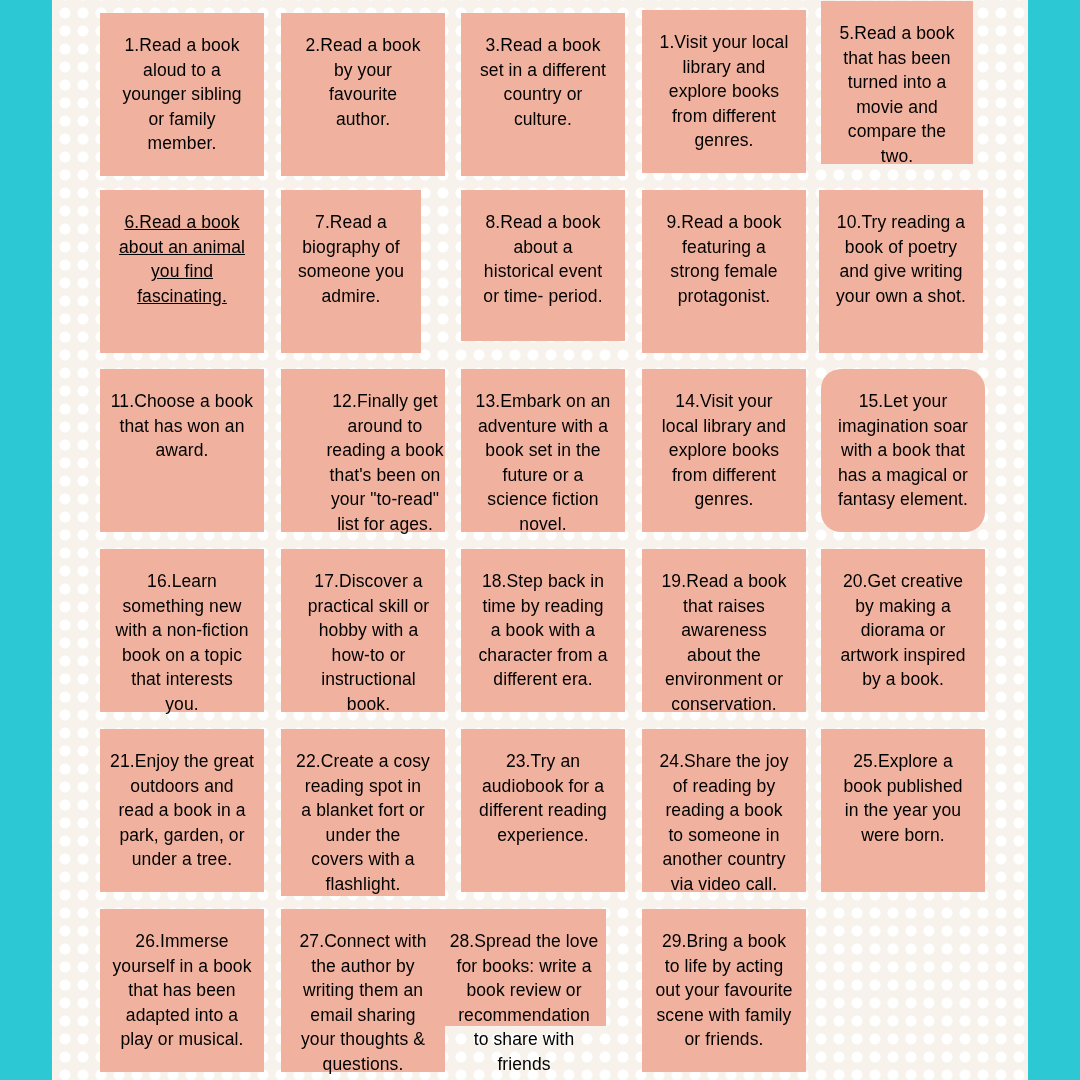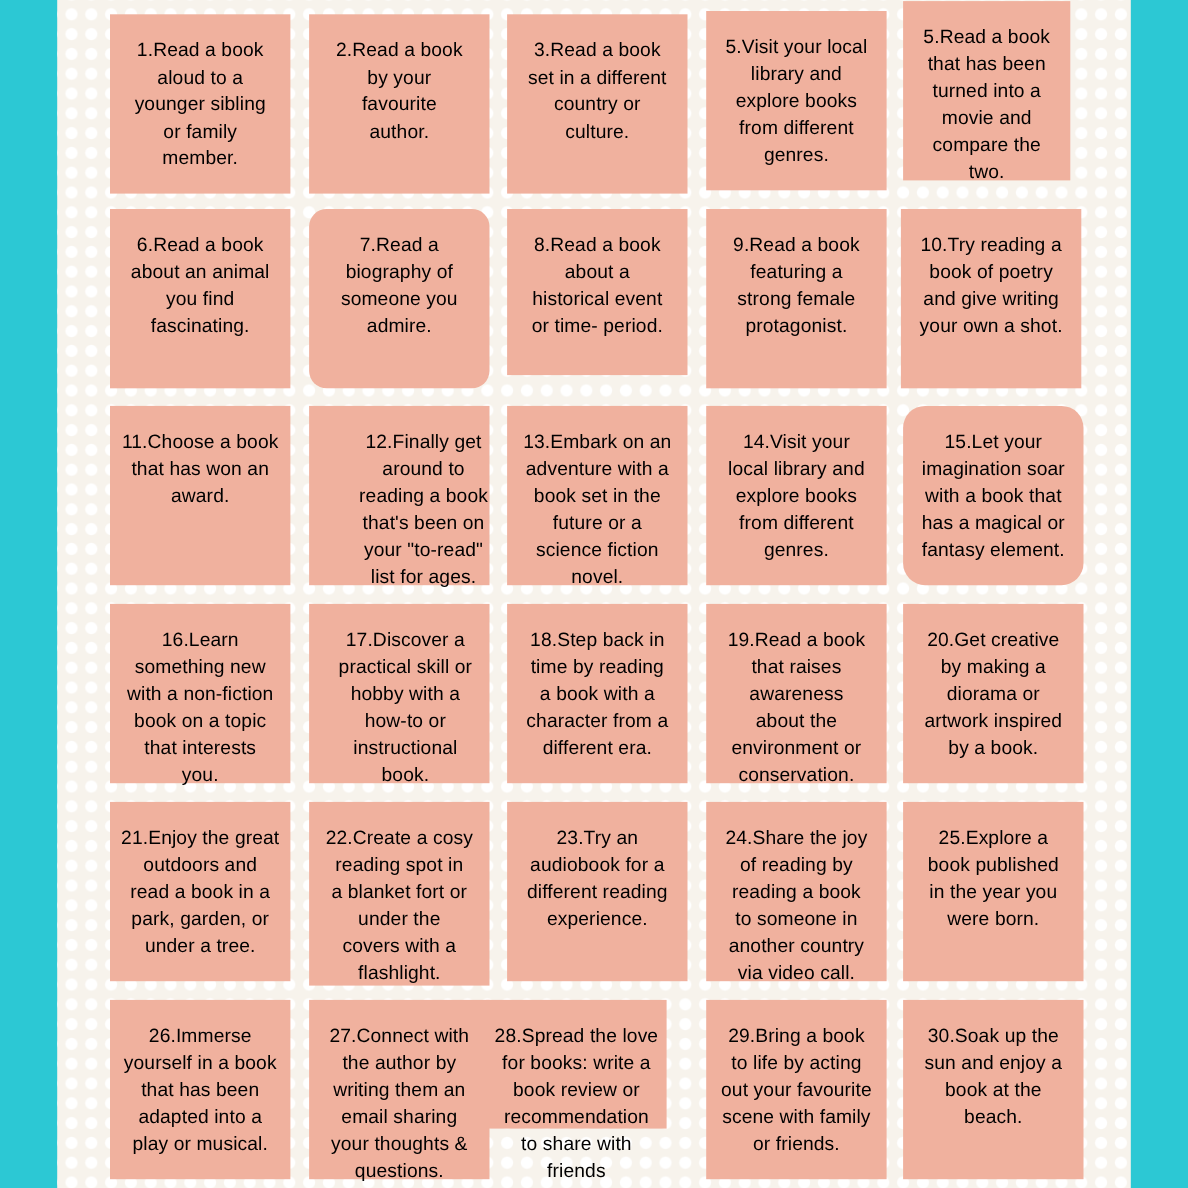--- a/index.html
+++ b/index.html
@@ -41,37 +41,37 @@
 or family
 member.</span></div>
   <div class="cell" style="left:229px;top:13px;width:164px;height:163px;"><span>2.Read a book
 by your
 favourite
 author.</span></div>
   <div class="cell" style="left:409px;top:13px;width:164px;height:163px;"><span>3.Read a book
 set in a different
 country or
 culture.</span></div>
-  <div class="cell" style="left:590px;top:10px;width:164px;height:163px;"><span>5.Visit your local
+  <div class="cell" style="left:590px;top:10px;width:164px;height:163px;"><span>1.Visit your local
 library and
 explore books
 from different
 genres.</span></div>
   <div class="cell" style="left:769px;top:1px;width:152px;height:163px;"><span>5.Read a book
 that has been
 turned into a
 movie and
 compare the
 two.</span></div>
 
-  <div class="cell" style="left:48px;top:190px;width:164px;height:163px;"><span>6.Read a book
+  <div class="cell" style="left:48px;top:190px;width:164px;height:163px;text-decoration:underline;"><span>6.Read a book
 about an animal
 you find
 fascinating.</span></div>
-  <div class="cell" style="left:229px;top:190px;width:164px;height:163px;border-radius:16px;"><span>7.Read a
+  <div class="cell" style="left:229px;top:190px;width:140px;height:163px;"><span>7.Read a
 biography of
 someone you
 admire.</span></div>
   <div class="cell" style="left:409px;top:190px;width:164px;height:151px;"><span>8.Read a book
 about a
 historical event
 or time- period.</span></div>
   <div class="cell" style="left:590px;top:190px;width:164px;height:163px;"><span>9.Read a book
 featuring a
 strong female
@@ -177,17 +177,13 @@
 for books: write a
 book review or
 recommendation
 to share with
 friends</span></div>
   <div class="cell" style="left:590px;top:909px;width:164px;height:163px;"><span>29.Bring a book
 to life by acting
 out your favourite
 scene with family
 or friends.</span></div>
-  <div class="cell" style="left:769px;top:909px;width:164px;height:163px;"><span>30.Soak up the
-sun and enjoy a
-book at the
-beach.</span></div>
 </div>
 
 </body></html>

